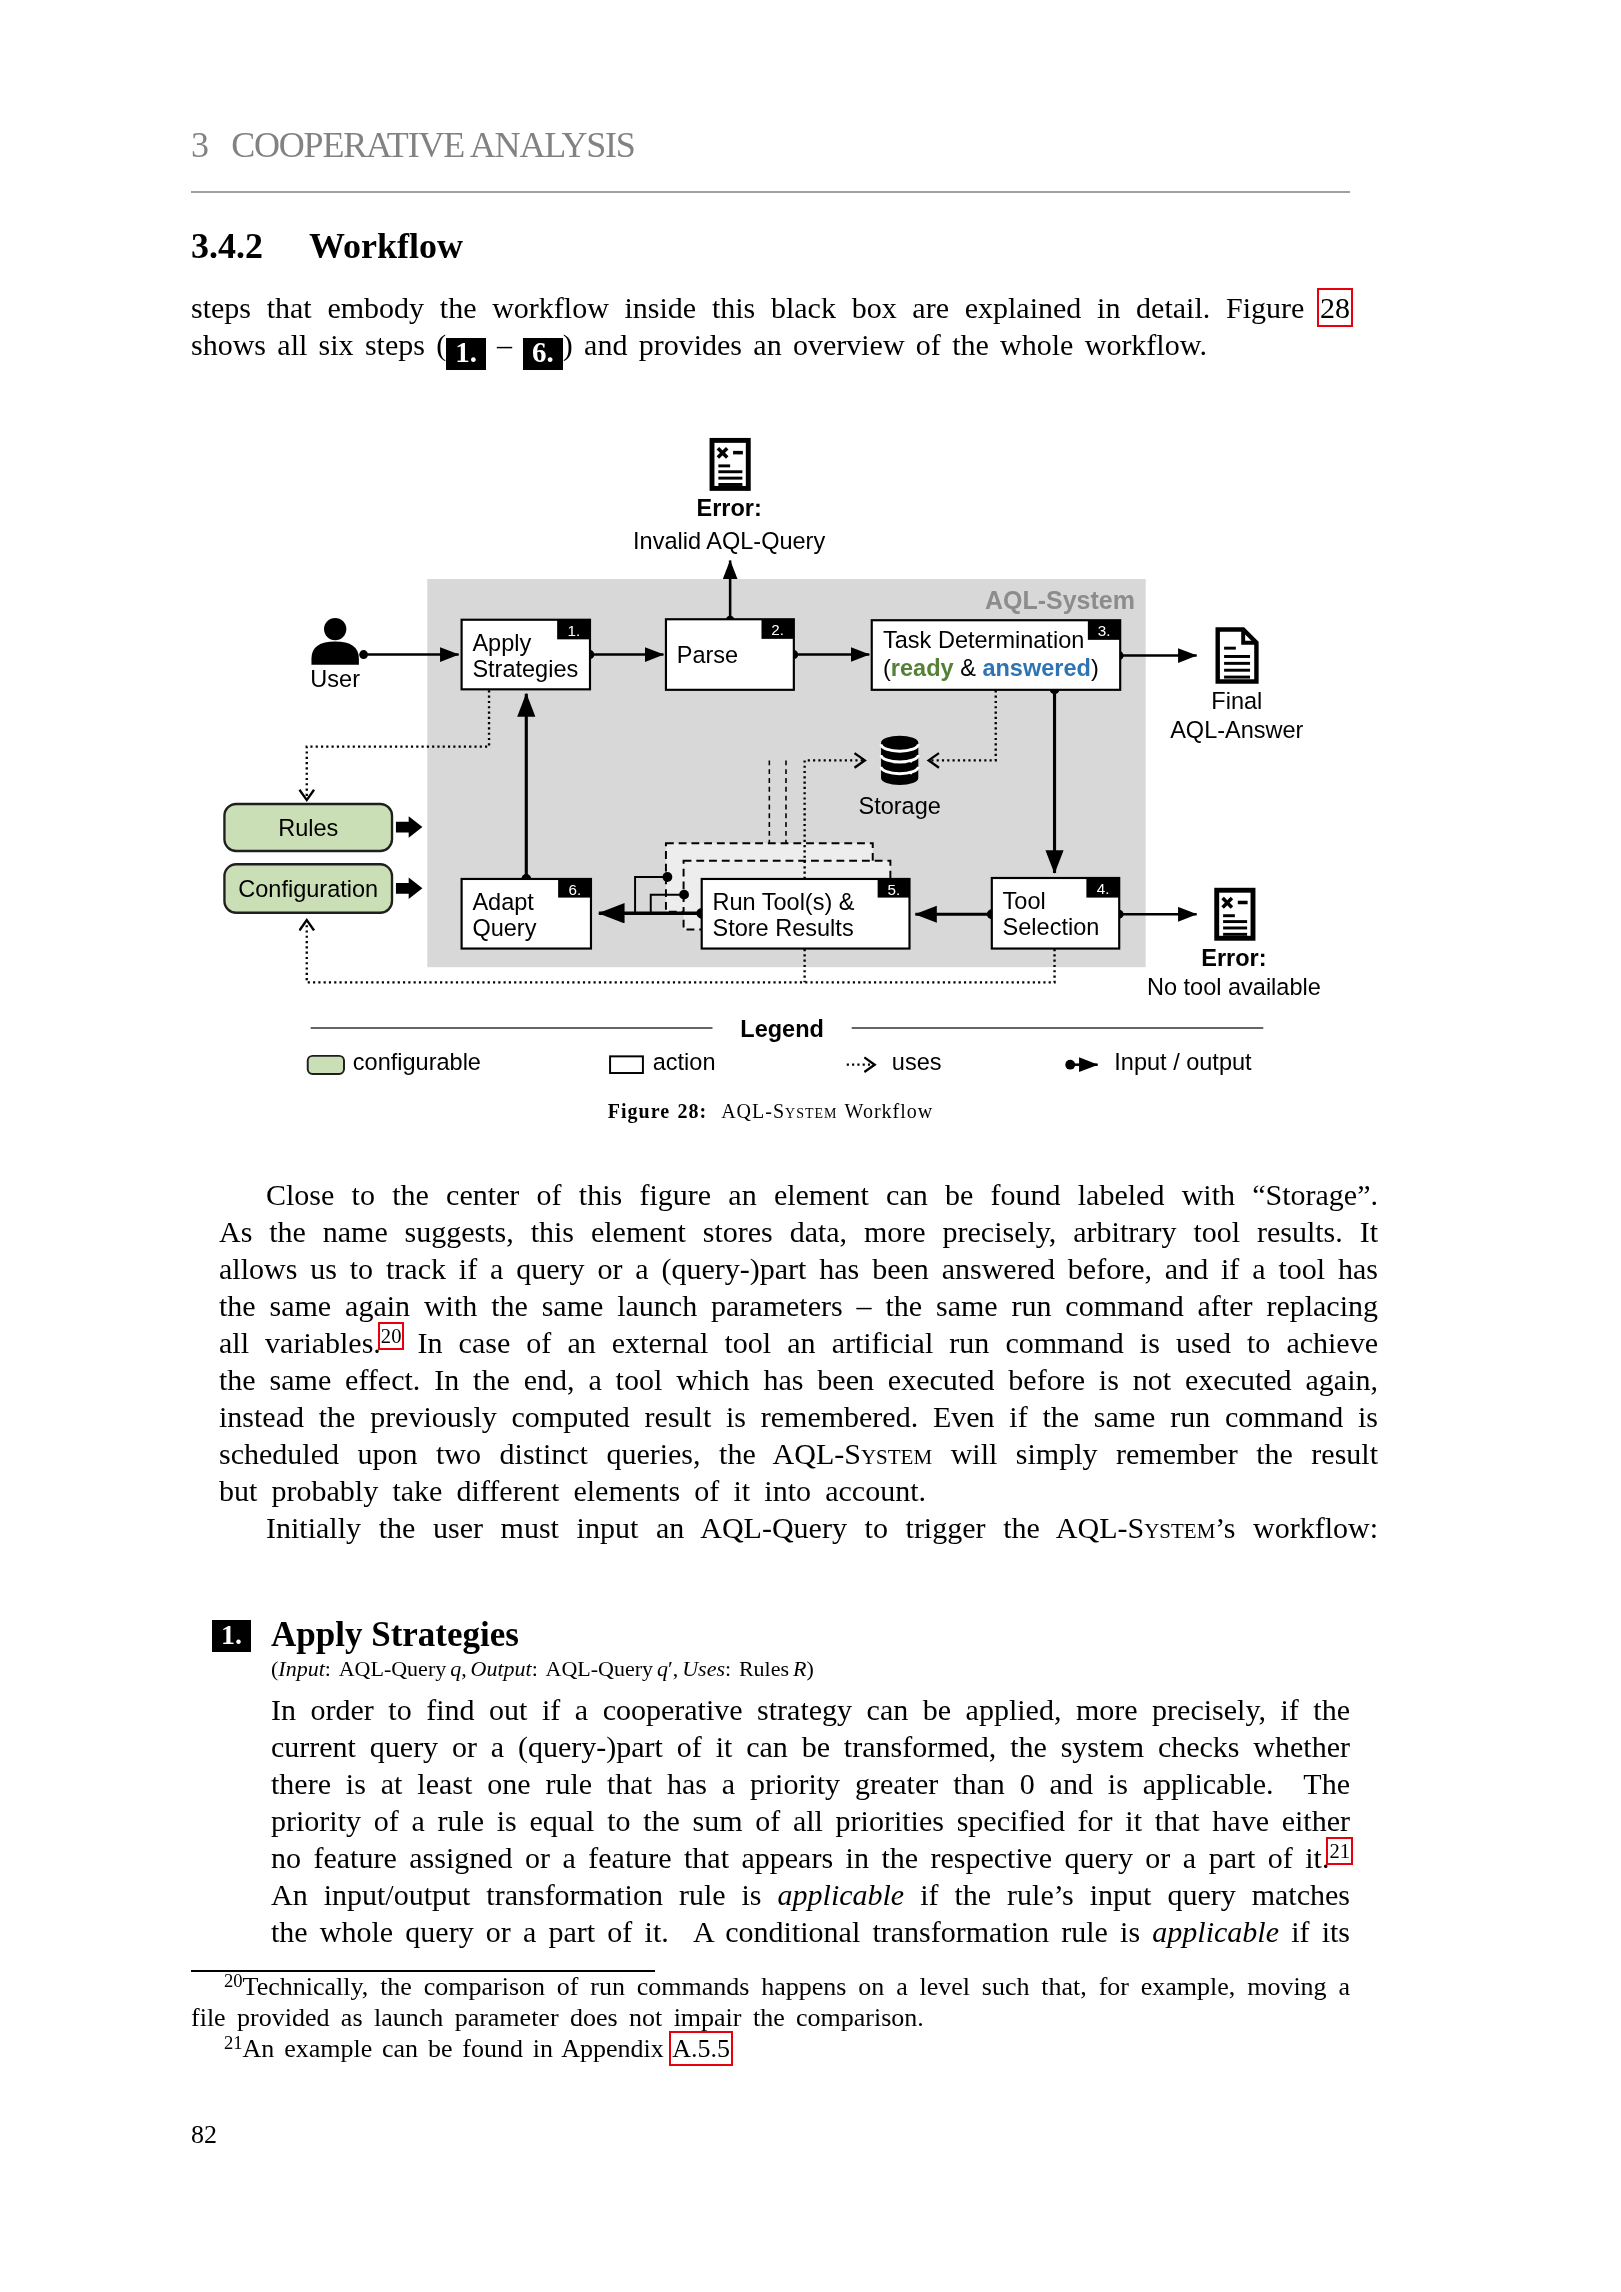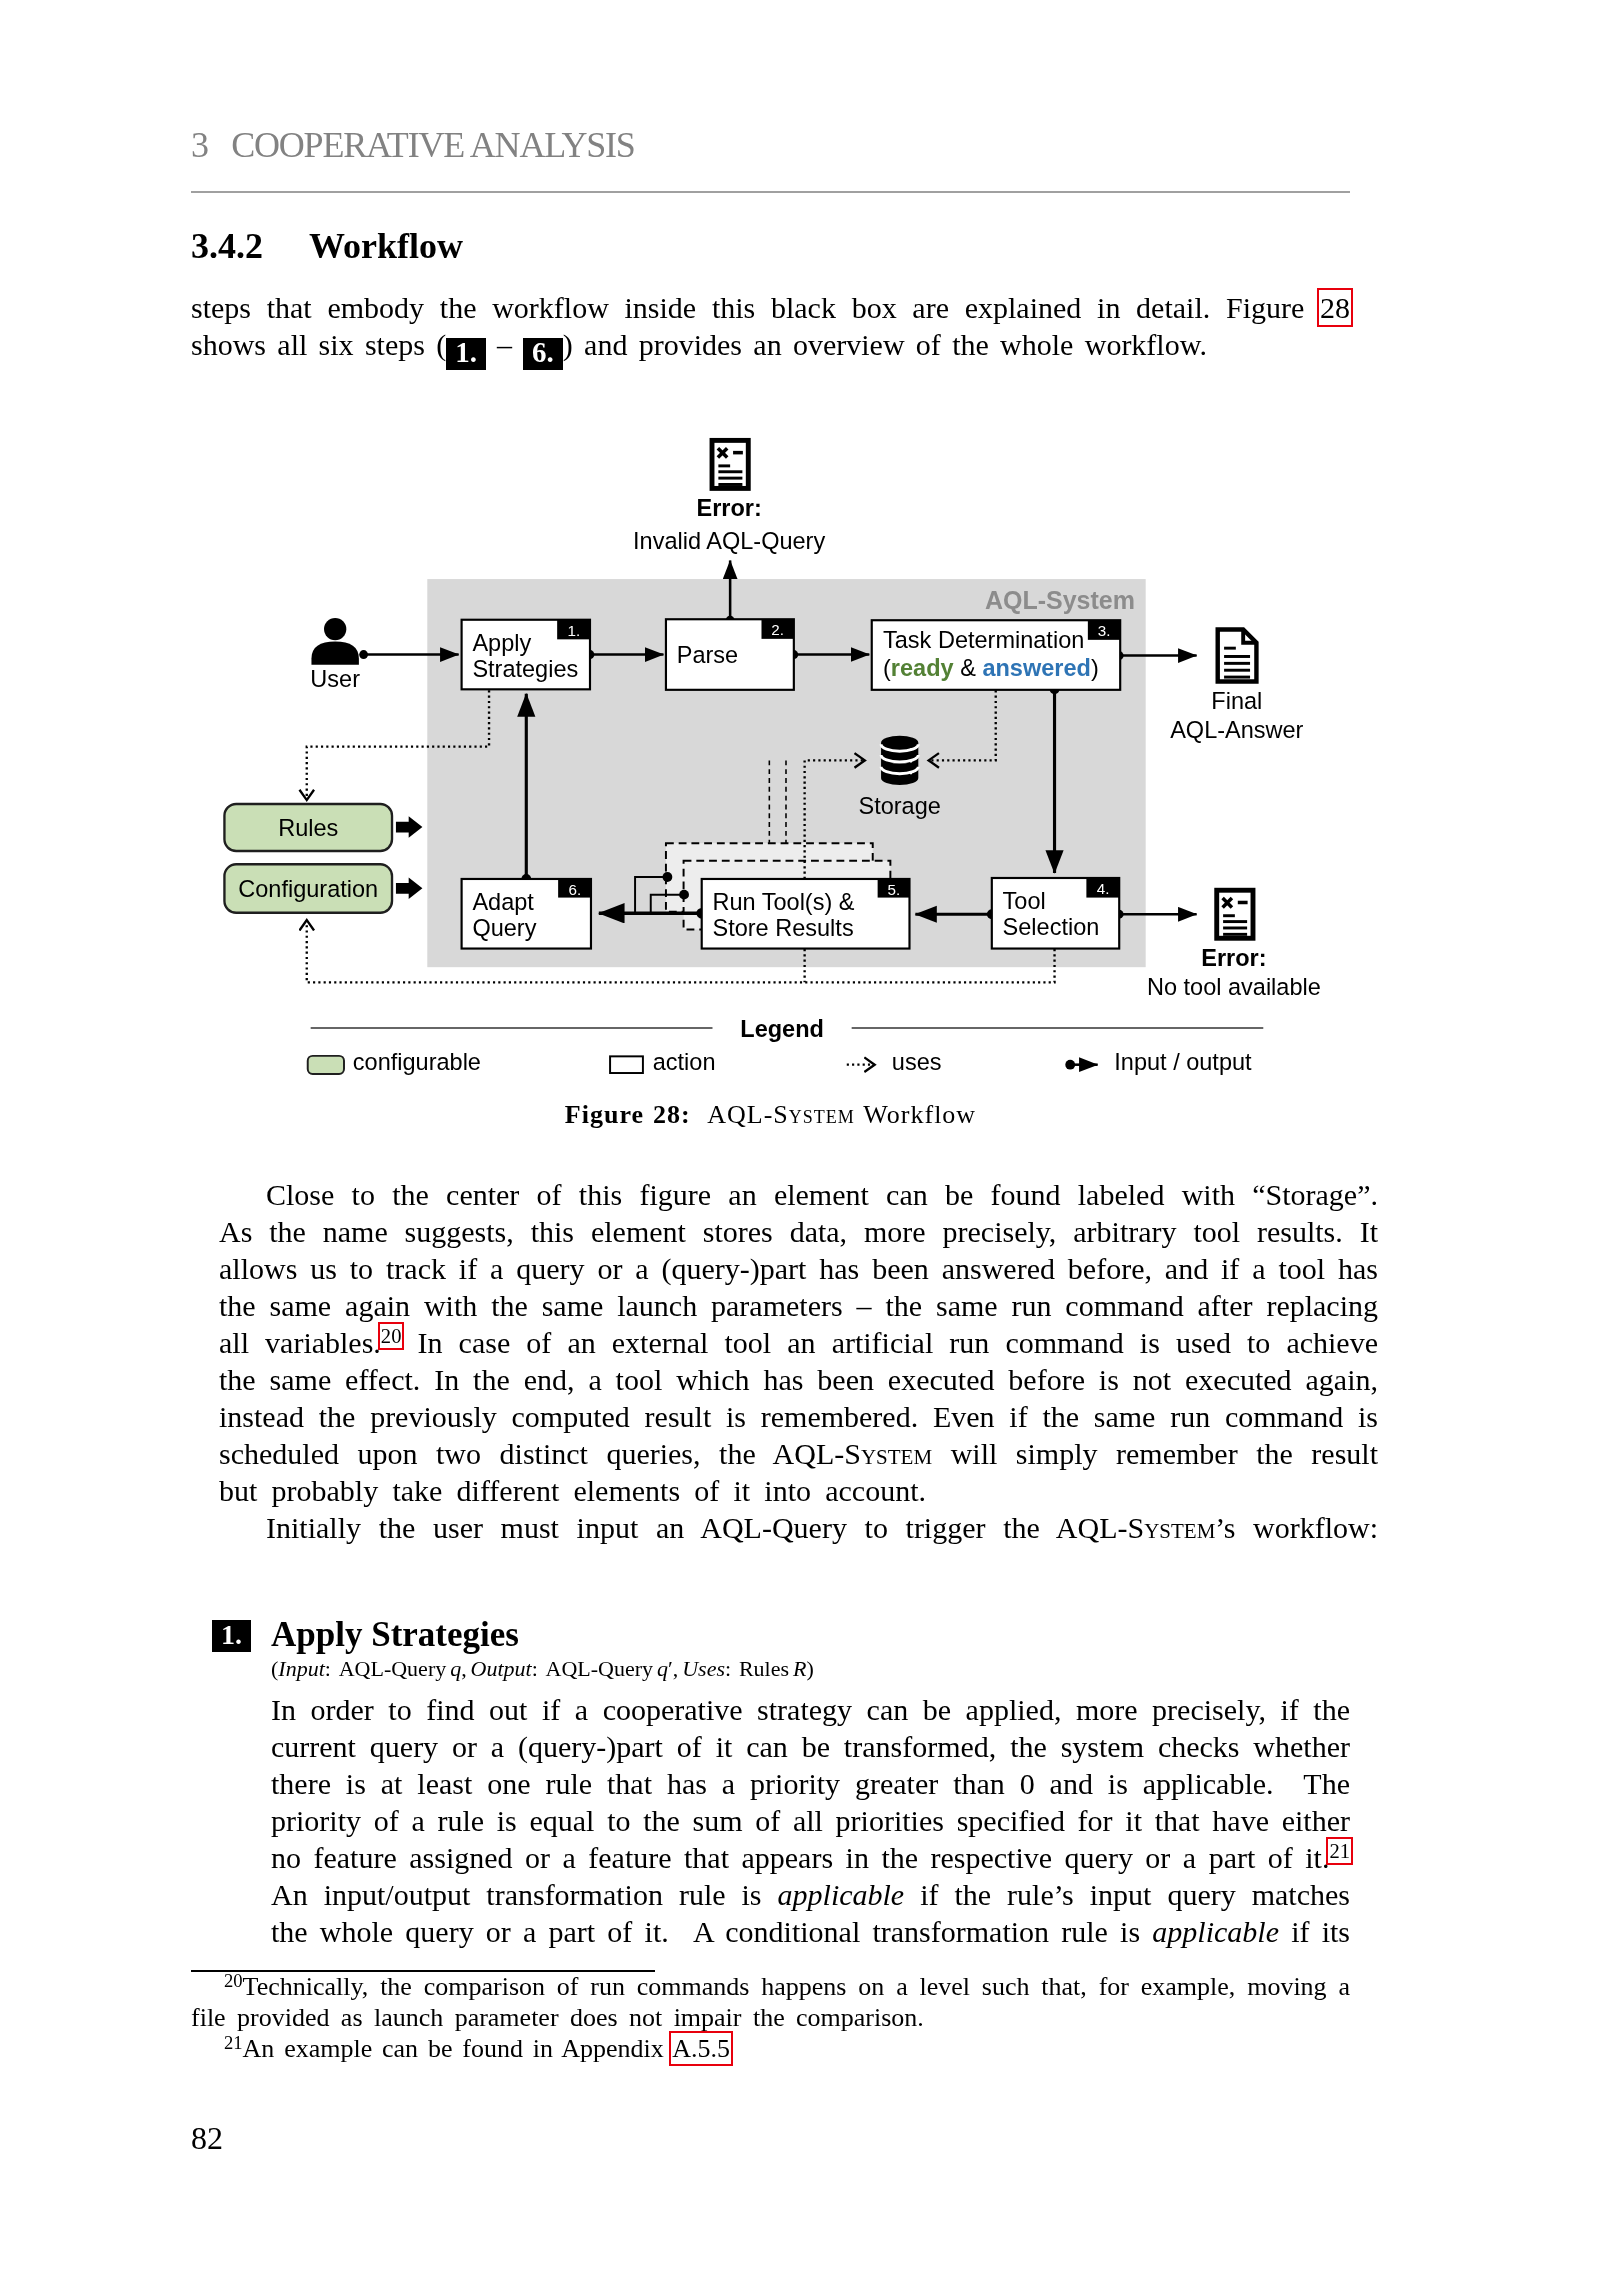--- a/index.html
+++ b/index.html
@@ -194,21 +194,21 @@
 <text x="360" y="1092" font-size="24" fill="#000">configurable</text>
 <rect x="622.5" y="1078" width="33.5" height="17" fill="#fff" stroke="#000" stroke-width="2"></rect>
 <text x="666" y="1091.5" font-size="24" fill="#000">action</text>
 <line x1="864" y1="1086.5" x2="892" y2="1086.5" stroke="#000" stroke-width="2.4" stroke-dasharray="2.2,3.2" marker-end="url(#ahc)"></line>
 <text x="910" y="1091.5" font-size="24" fill="#000">uses</text>
 <circle cx="1092" cy="1086.5" r="5" fill="#000"></circle>
 <line x1="1092" y1="1086.5" x2="1120" y2="1086.5" stroke="#000" stroke-width="2.6" marker-end="url(#ah)"></line>
 <text x="1137" y="1091.5" font-size="24" fill="#000">Input / output</text>
 </svg>
 
-<div class="abs" style="left:191px;top:1100px;width:1159px;text-align:center;font-size:26px;letter-spacing:1px;word-spacing:1.5px;"><b>Figure 28:</b>&nbsp; AQL-<span class="sc">System</span> Workflow</div>
+<div class="abs" style="left:191px;top:1100px;width:1159px;text-align:center;font-size:20px;letter-spacing:1px;word-spacing:1.5px;"><b>Figure 28:</b>&nbsp; AQL-<span class="sc">System</span> Workflow</div>
 
 <div class="abs par" style="left:191px;top:1176px;width:1159px;margin-left:28px;">
 <div class="jline" style="padding-left:47px;">Close to the center of this figure an element can be found labeled with “Storage”.</div>
 <div class="jline">As the name suggests, this element stores data, more precisely, arbitrary tool results. It</div>
 <div class="jline">allows us to track if a query or a (query-)part has been answered before, and if a tool has</div>
 <div class="jline">the same again with the same launch parameters – the same run command after replacing</div>
 <div class="jline">all variables.<span class="fnsup"><span class="redbox">20</span></span> In case of an external tool an artificial run command is used to achieve</div>
 <div class="jline">the same effect. In the end, a tool which has been executed before is not executed again,</div>
 <div class="jline">instead the previously computed result is remembered. Even if the same run command is</div>
 <div class="jline">scheduled upon two distinct queries, the AQL-<span class="sc">System</span> will simply remember the result</div>
@@ -230,14 +230,14 @@
 <div class="jline">the whole query or a part of it. &nbsp;A conditional transformation rule is <i>applicable</i> if its</div>
 </div>
 
 <div class="abs" style="left:191px;top:1970px;width:464px;height:1.5px;background:#000;"></div>
 <div class="abs" style="left:191px;top:1971px;width:1159px;font-size:26px;line-height:31px;">
 <div class="jline"><span style="display:inline-block;width:33px;"></span><span class="fnsup2">20</span>Technically, the comparison of run commands happens on a level such that, for example, moving a</div>
 <div class="lline" style="word-spacing:4.9px;">file provided as launch parameter does not impair the comparison.</div>
 <div class="lline" style="word-spacing:3.3px;"><span style="display:inline-block;width:33px;"></span><span class="fnsup2">21</span>An example can be found in Appendix <span class="redbox">A.5.5</span></div>
 </div>
 
-<div class="abs" style="left:191px;top:2120px;font-size:32px;">82</div>
+<div class="abs" style="left:191px;top:2120px;font-size:26px;">82</div>
 
 
 </body></html>

